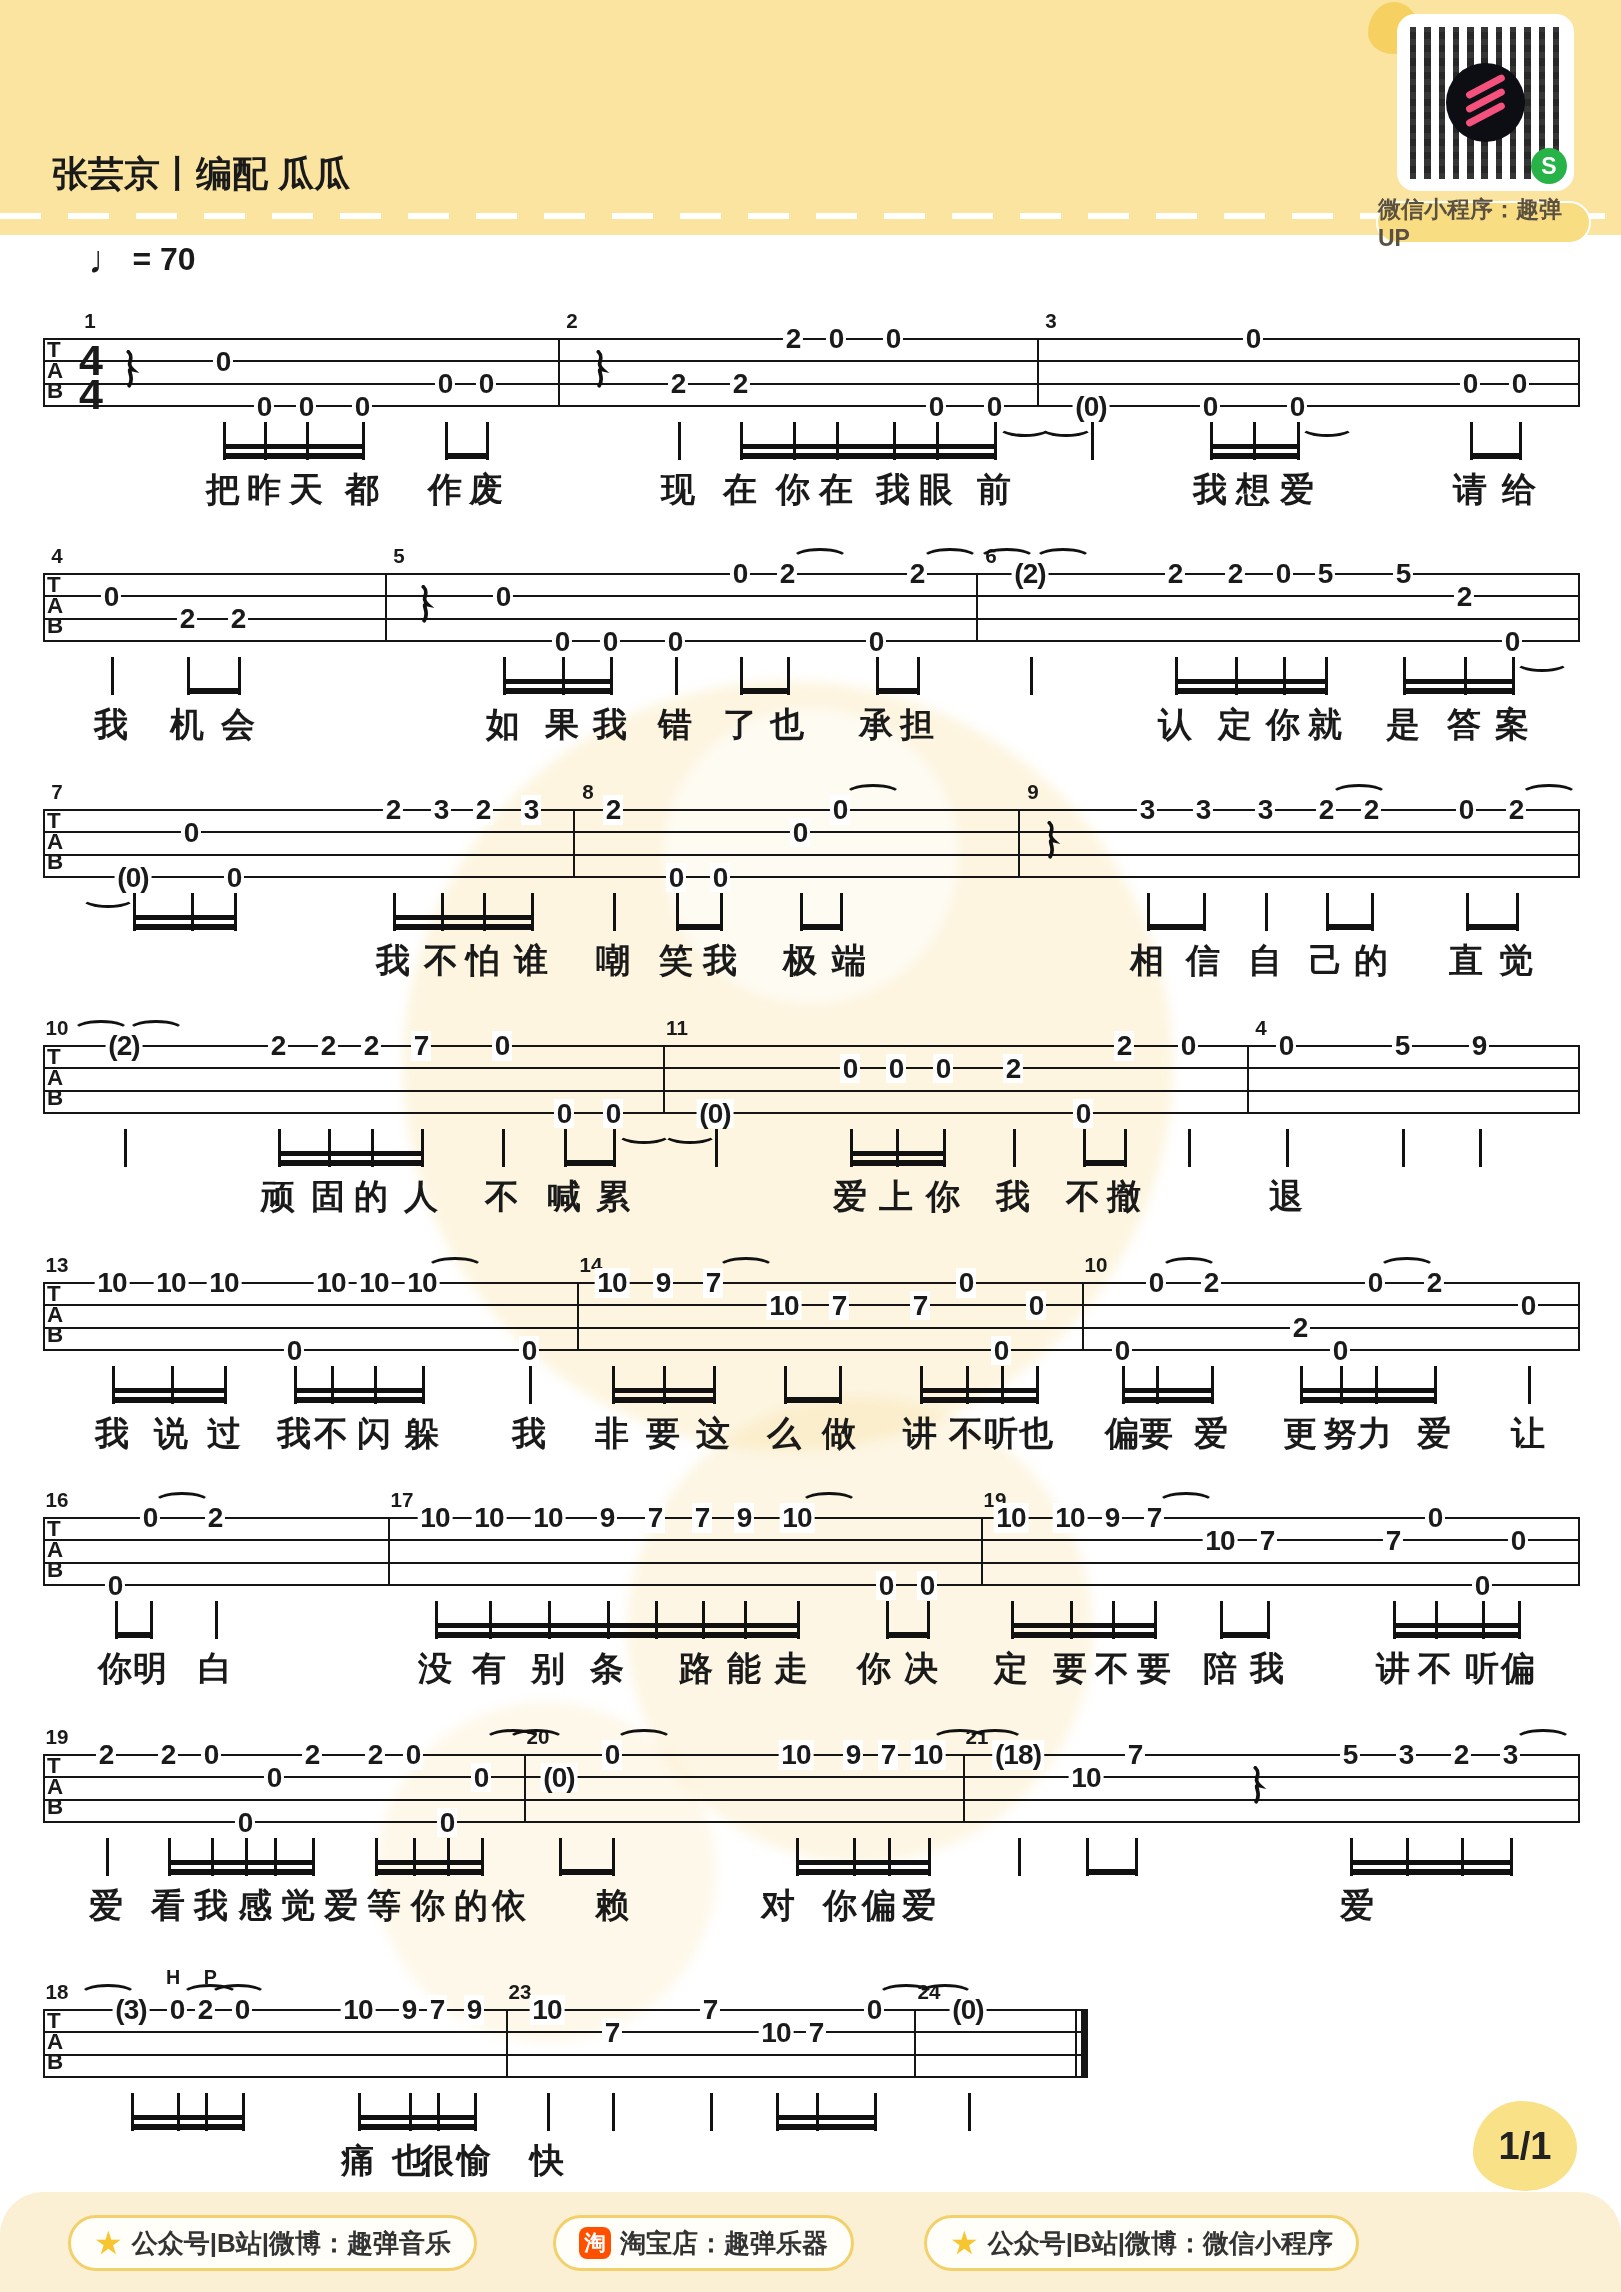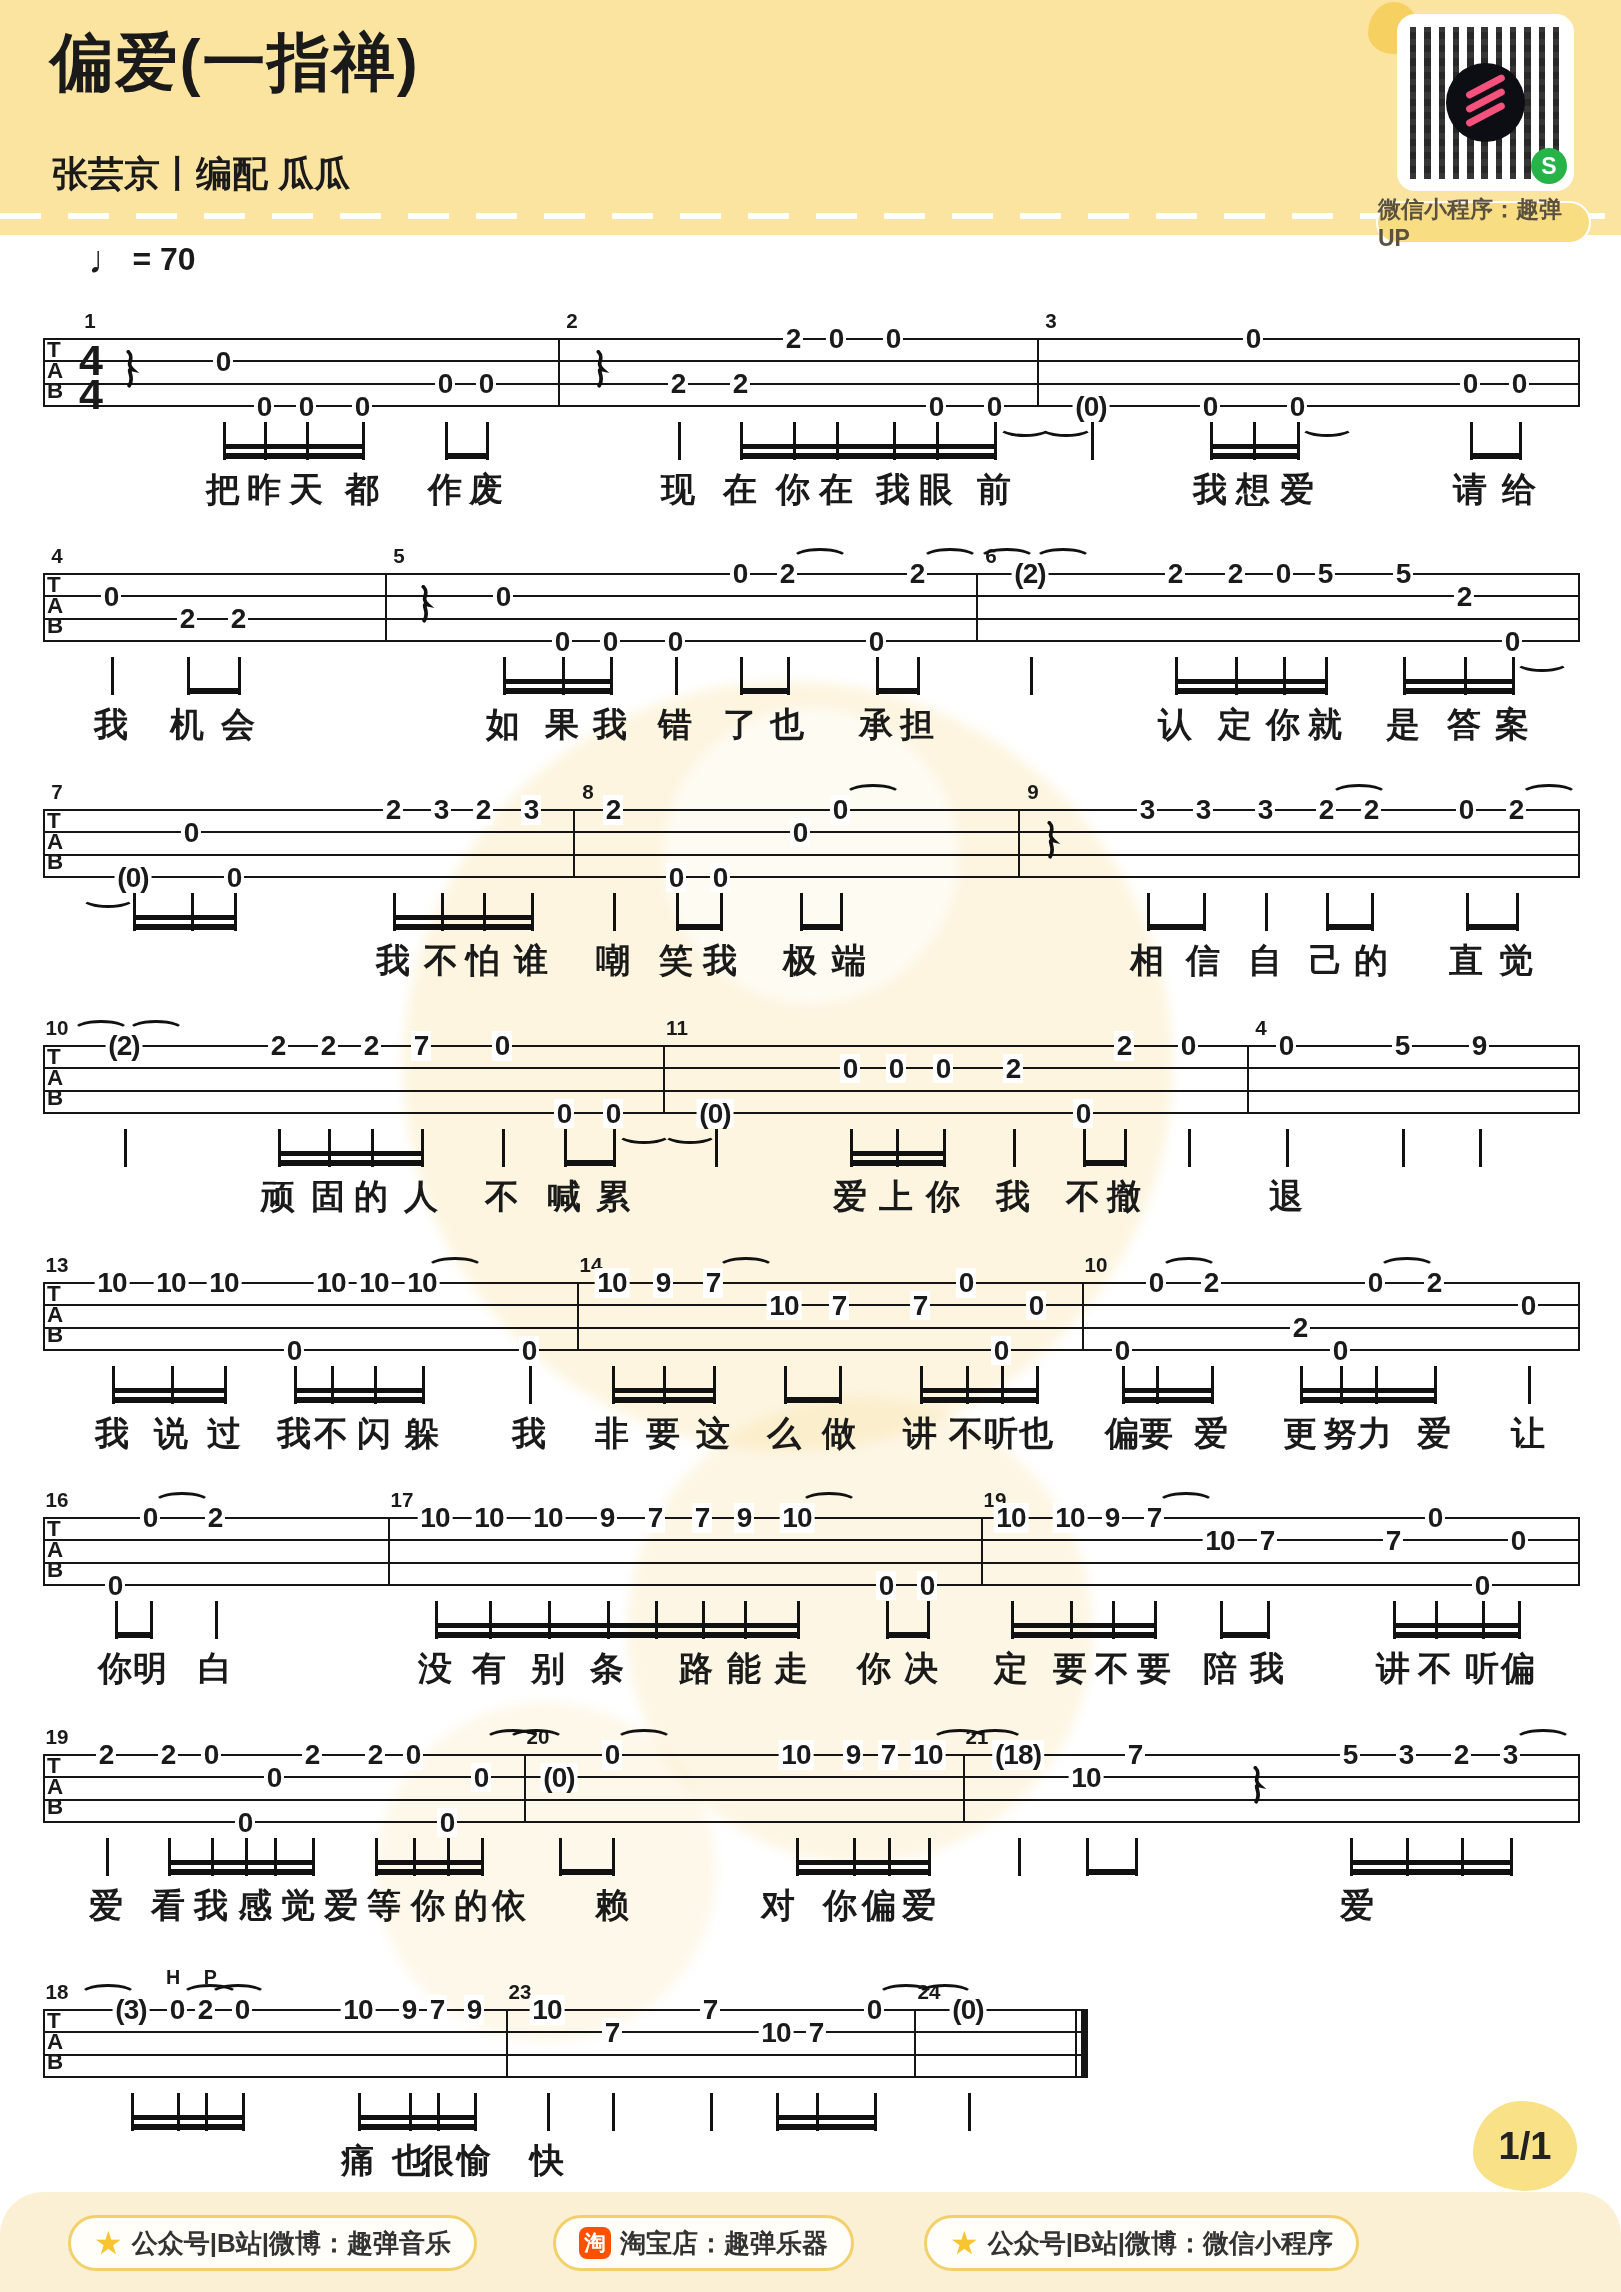--- a/index.html
+++ b/index.html
@@ -69,21 +69,20 @@
 <body>
 
 <div class="page">
 
   <div class="wm" style="left:403px;top:681px;width:770px;height:770px;background:rgba(248,222,152,0.30);"></div>
   <div class="wm" style="left:663px;top:708px;width:296px;height:296px;background:rgba(255,255,255,0.6);"></div>
   <div class="wm" style="left:627px;top:1397px;width:466px;height:466px;background:rgba(248,222,152,0.26);"></div>
   <div class="wm" style="left:376px;top:1702px;width:340px;height:340px;background:rgba(248,222,152,0.20);"></div>
 
   <div class="header">
-    <div class="title">偏爱(一指禅)</div>
     <div class="subtitle">张芸京丨编配 瓜瓜</div>
     <div class="dash"></div>
     <div class="qrblob"></div>
     <div class="qrbox">
       <div class="qr"></div>
       <div class="qrcenter">
           <span></span>
           <span></span>
           <span></span>
         </div>

